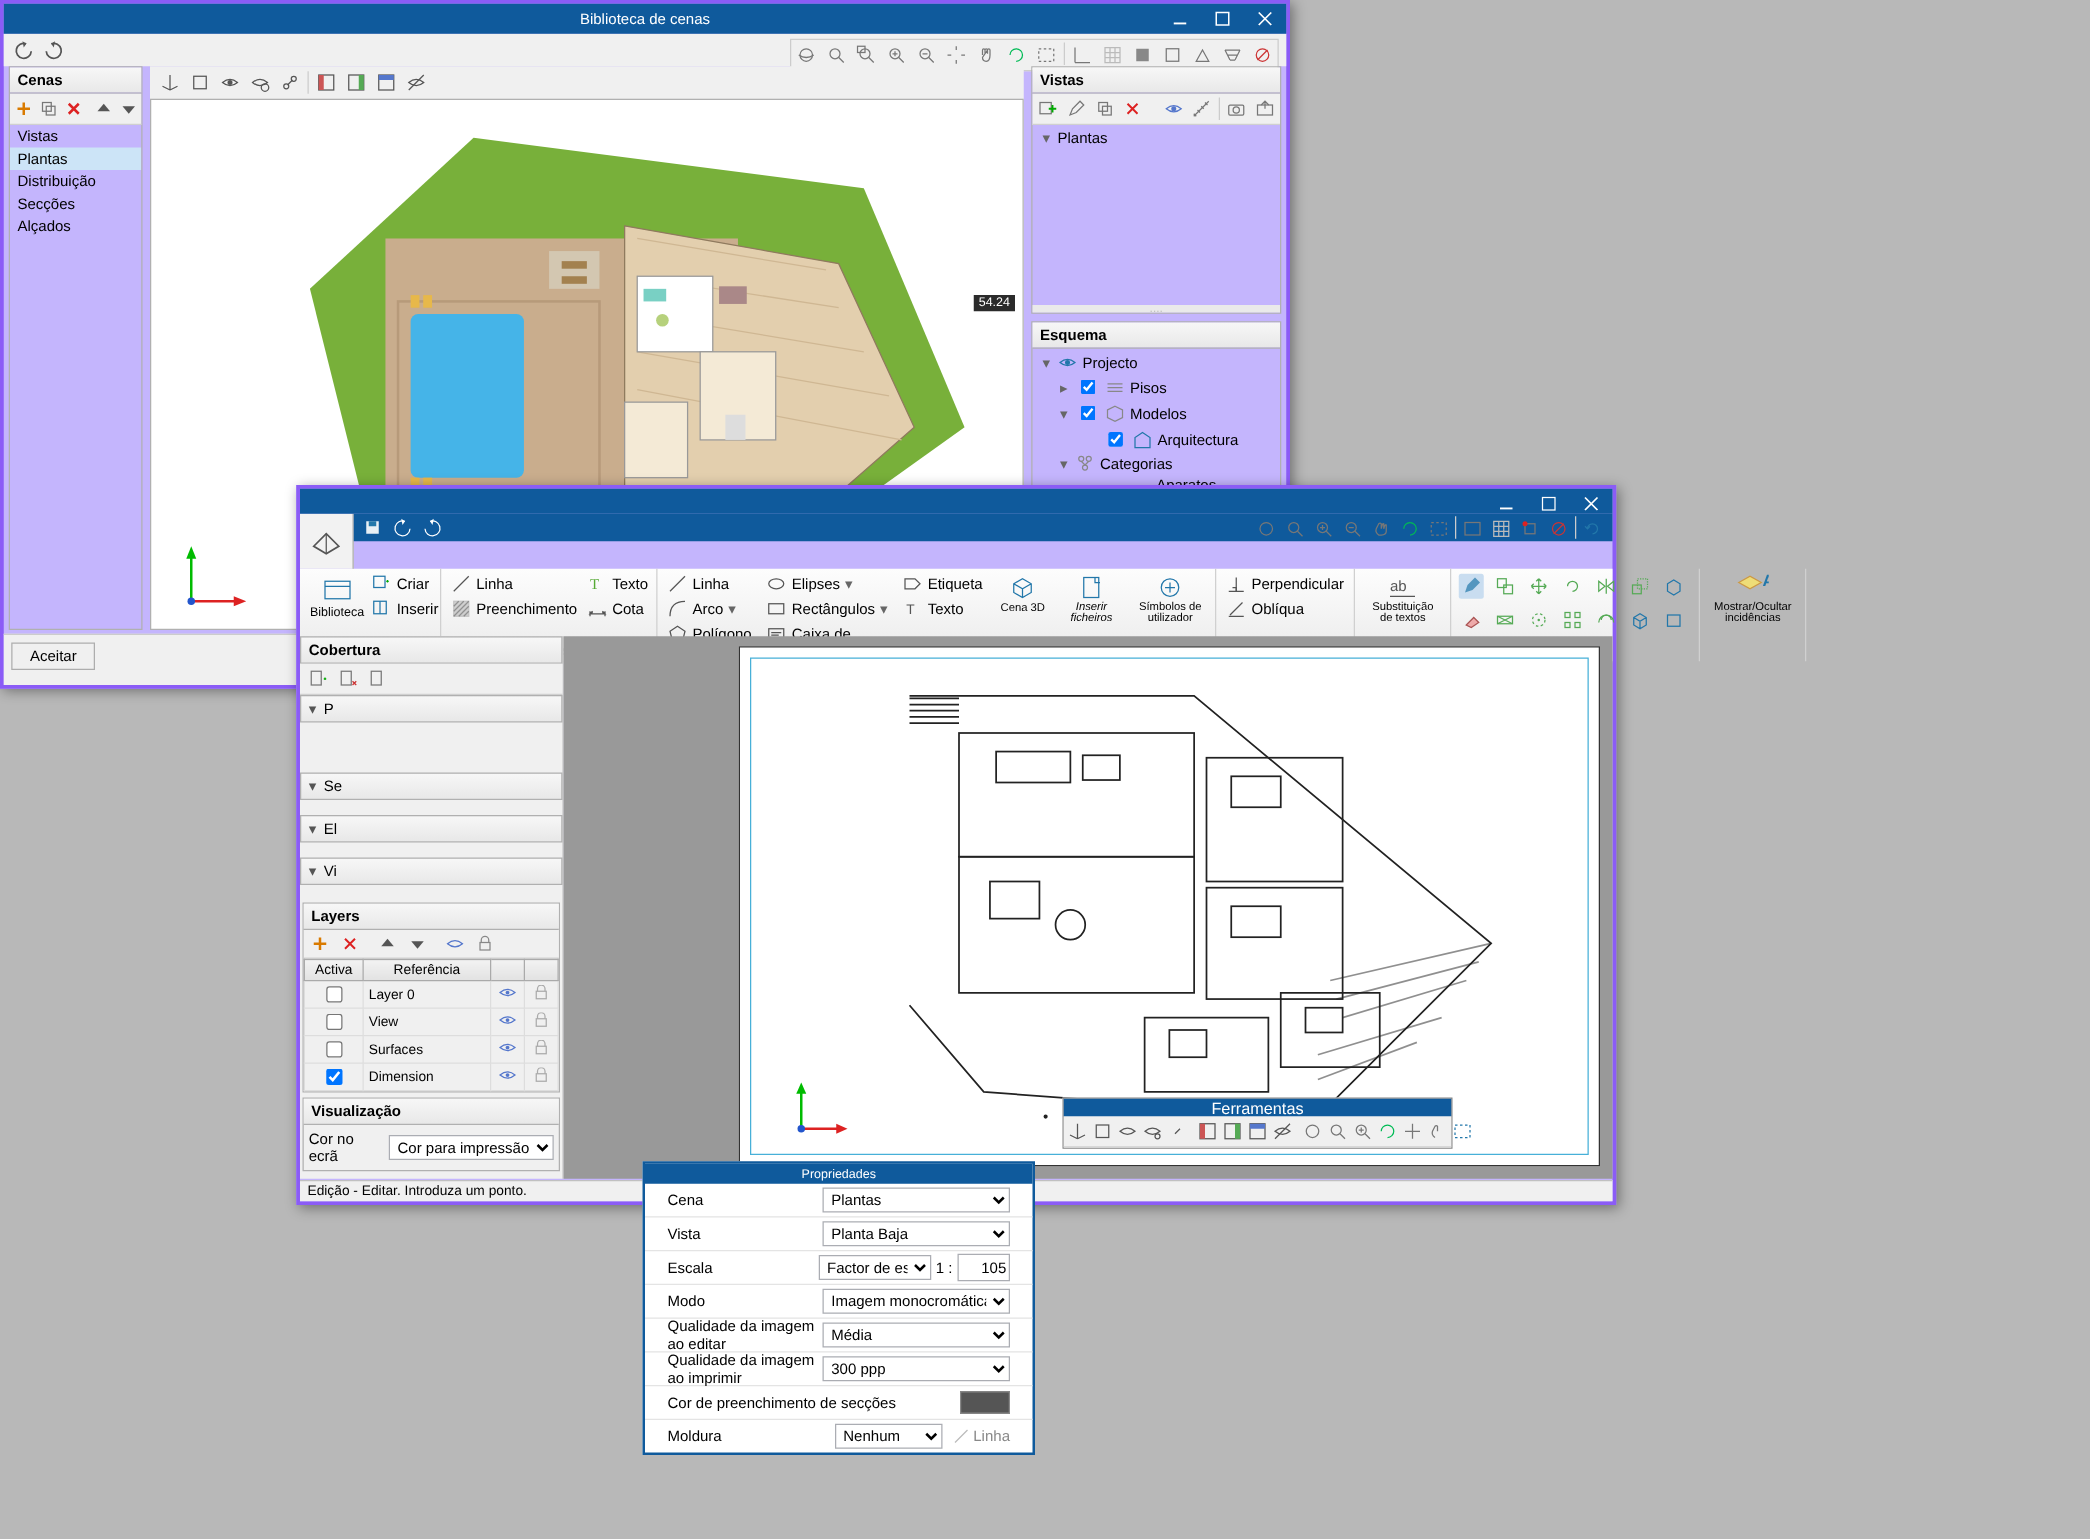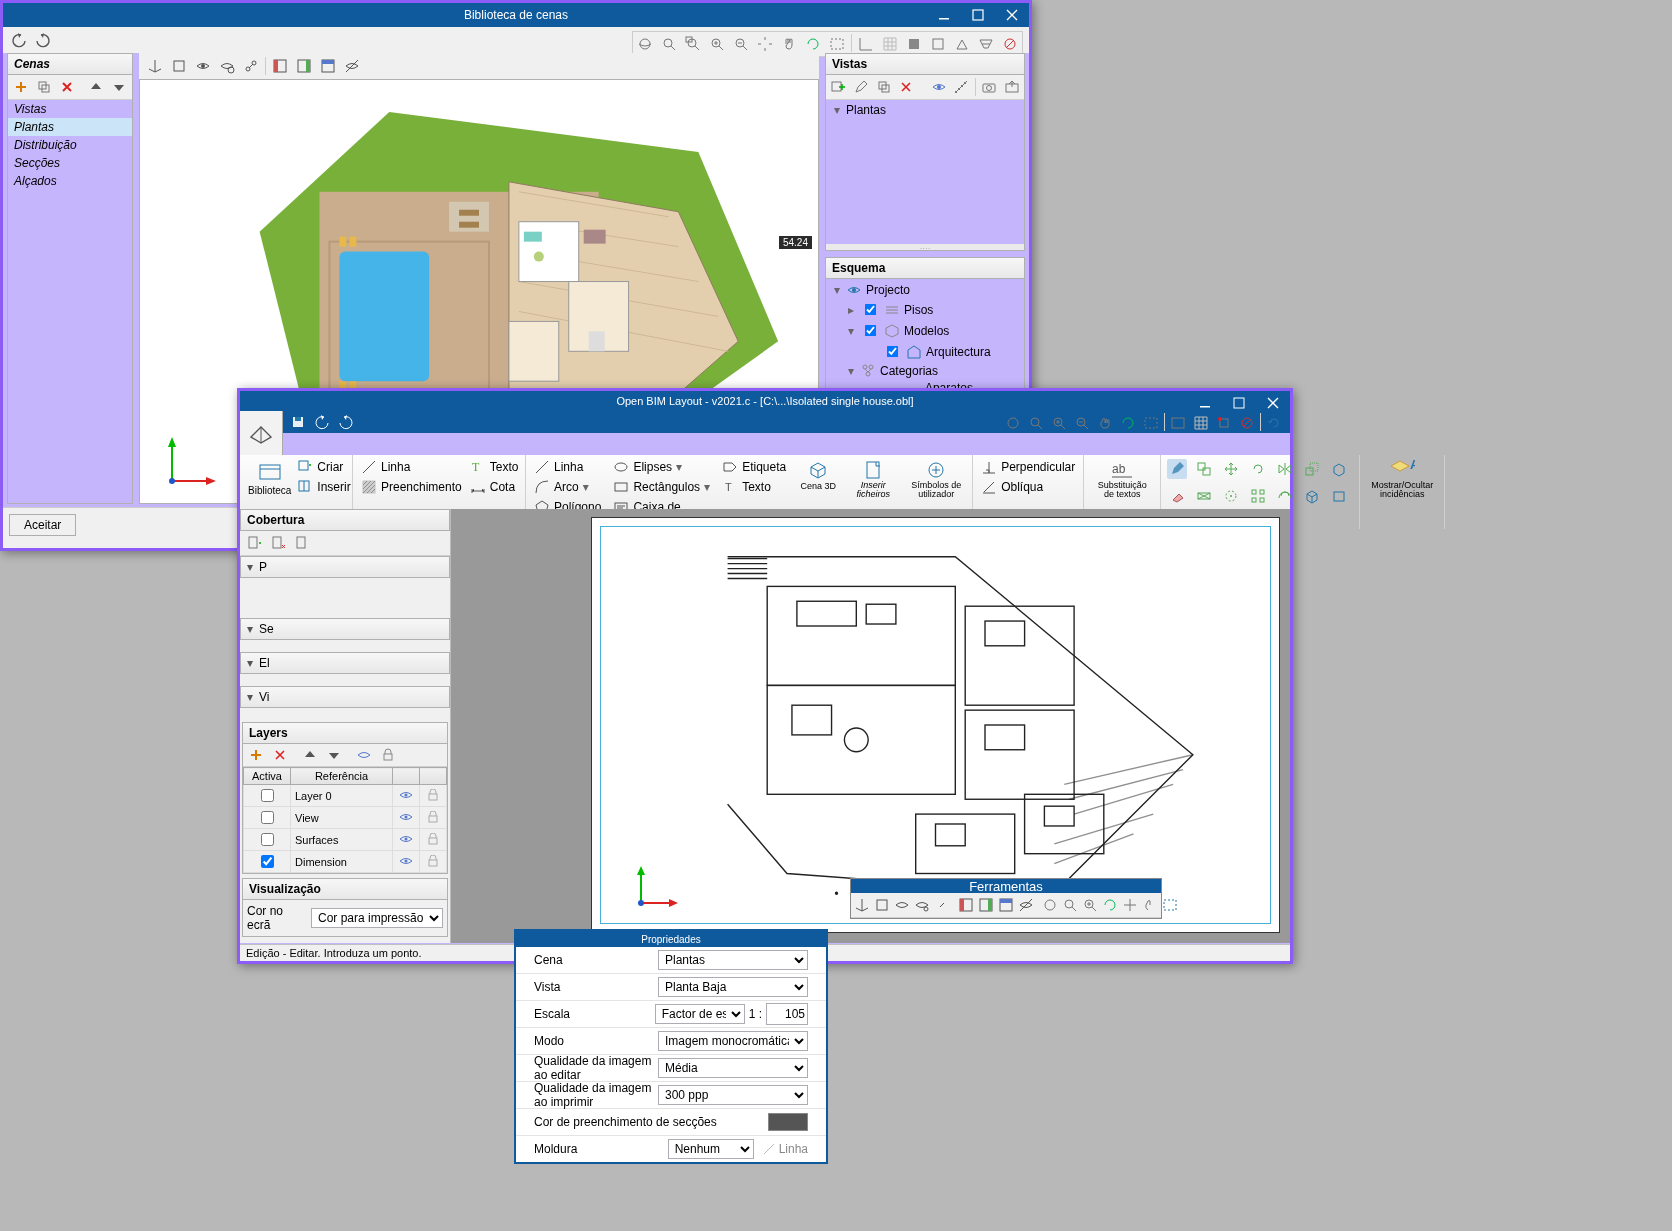--- a/index.html
+++ b/index.html
@@ -273,21 +273,21 @@
     <div class="tool-btn">
         <svg class="icon" viewBox="0 0 16 16">
           <circle cx="8" cy="8" r="5" fill="none" stroke="#c33"></circle>
           <path d="M4 12 L12 4" stroke="#c33"></path>
         </svg>
       </div>
   </div>
 
   <div style="position:absolute; left:4px; top:50px; right:4px; bottom:44px; display:flex; gap:6px;">
 
-    <div style="width:126px; display:flex; flex-direction:column; gap:4px;font-style:italic;">
+    <div style="width:107px; display:flex; flex-direction:column; gap:4px;">
       <div class="panel" style="flex:1; display:flex; flex-direction:column;">
         <div class="panel-header">Cenas</div>
         <div class="toolbar" style="padding:2px 3px;">
           <div class="tool-btn">
               <svg class="icon" viewBox="0 0 16 16">
                 <path d="M8 3V13 M3 8H13" stroke="#d97a00" stroke-width="2"></path>
               </svg>
             </div>
           <div class="tool-btn">
               <svg class="icon" viewBox="0 0 16 16">
@@ -551,21 +551,20 @@
   </div>
 
   <div style="position:absolute; left:0; right:0; bottom:0; height:40px; border-top:1px solid #ccc; background:#f0f0f0;">
     <div class="button">Aceitar</div>
   </div>
 </div>
 
 <div class="window" style="left:237px; top:388px; width:1050px; height:570px;">
 
   <div class="title-bar" style="height:20px;">
-    <div class="title" style="font-size:11px;">Open BIM Layout - v2021.c - [C:\...\Isolated single house.obl]</div>
     <div class="win-btns">
       <div class="win-btn">
           <svg class="icon" viewBox="0 0 16 16">
             <rect x="3" y="11" width="10" height="1.5" fill="#fff"></rect>
           </svg>
         </div>
       <div class="win-btn">
           <svg class="icon" viewBox="0 0 16 16">
             <rect x="3" y="3" width="10" height="10" fill="none" stroke="#fff"></rect>
           </svg>

